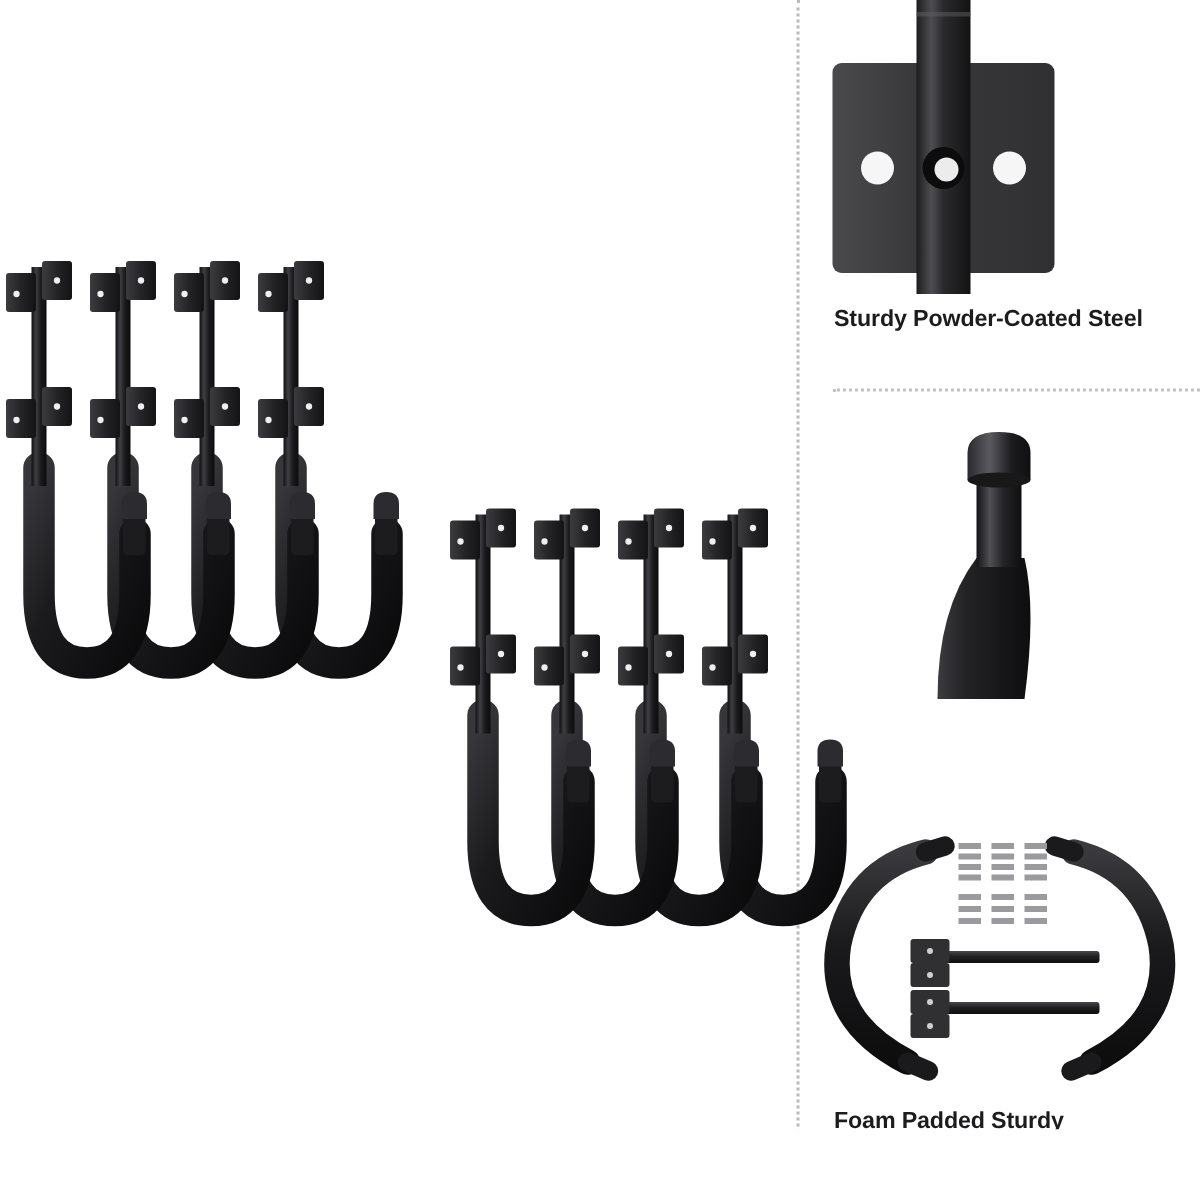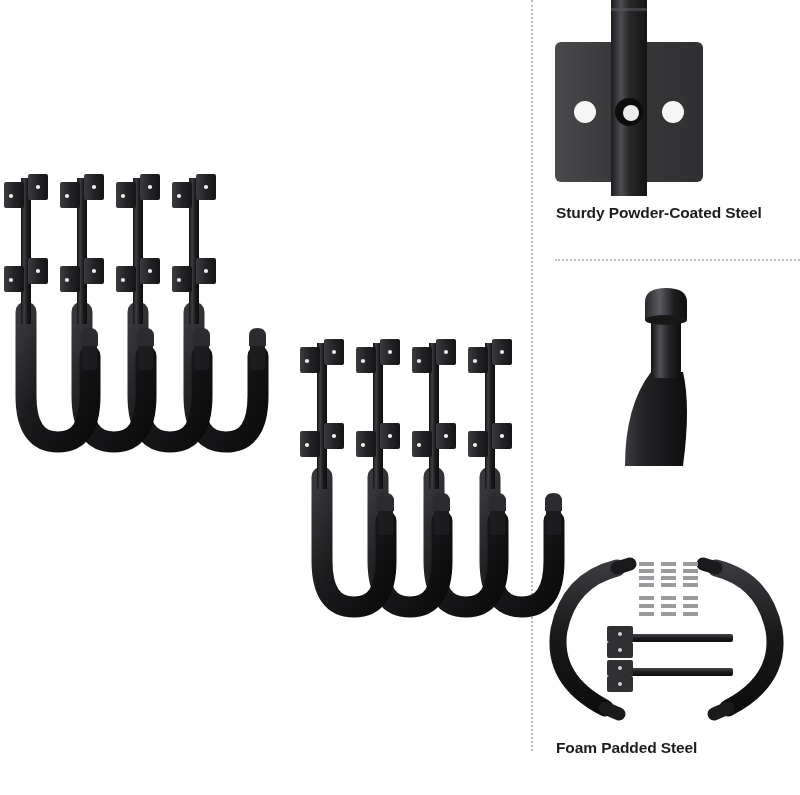--- a/index.html
+++ b/index.html
@@ -515,21 +515,21 @@
           </defs>
 
           <path d="M 118 96 L 150 96 Q 158 130 150 190 L 92 190 Q 92 130 118 96 Z" fill="url(#foamGrad)"></path>
 
           <rect x="118" y="38" width="30" height="64" fill="url(#shaftGrad)"></rect>
 
           <path d="M 112 44 L 112 26 Q 112 12 133 12 Q 154 12 154 26 L 154 44 Z" fill="url(#capGrad)"></path>
           <ellipse cx="133" cy="44" rx="21" ry="5" fill="#181819"></ellipse>
         </svg>
       </div>
-      <div class="feature-label" id="label-foam">Foam Padded Steel</div>
+      <div class="feature-label" id="label-foam">Foam Padded Sturdy</div>
       <div class="h-divider" id="div-foam"></div>
     </div>
 
     <div class="feature-panel" id="panel-assembly">
       <div class="feature-figure" id="fig-assembly">
         <svg width="267" height="180" viewBox="0 0 267 180">
           <defs>
             <linearGradient id="armGrad" x1="0" y1="0" x2="0" y2="1">
               <stop offset="0%" stop-color="#3a3a3e"></stop>
               <stop offset="45%" stop-color="#1a1a1c"></stop>

